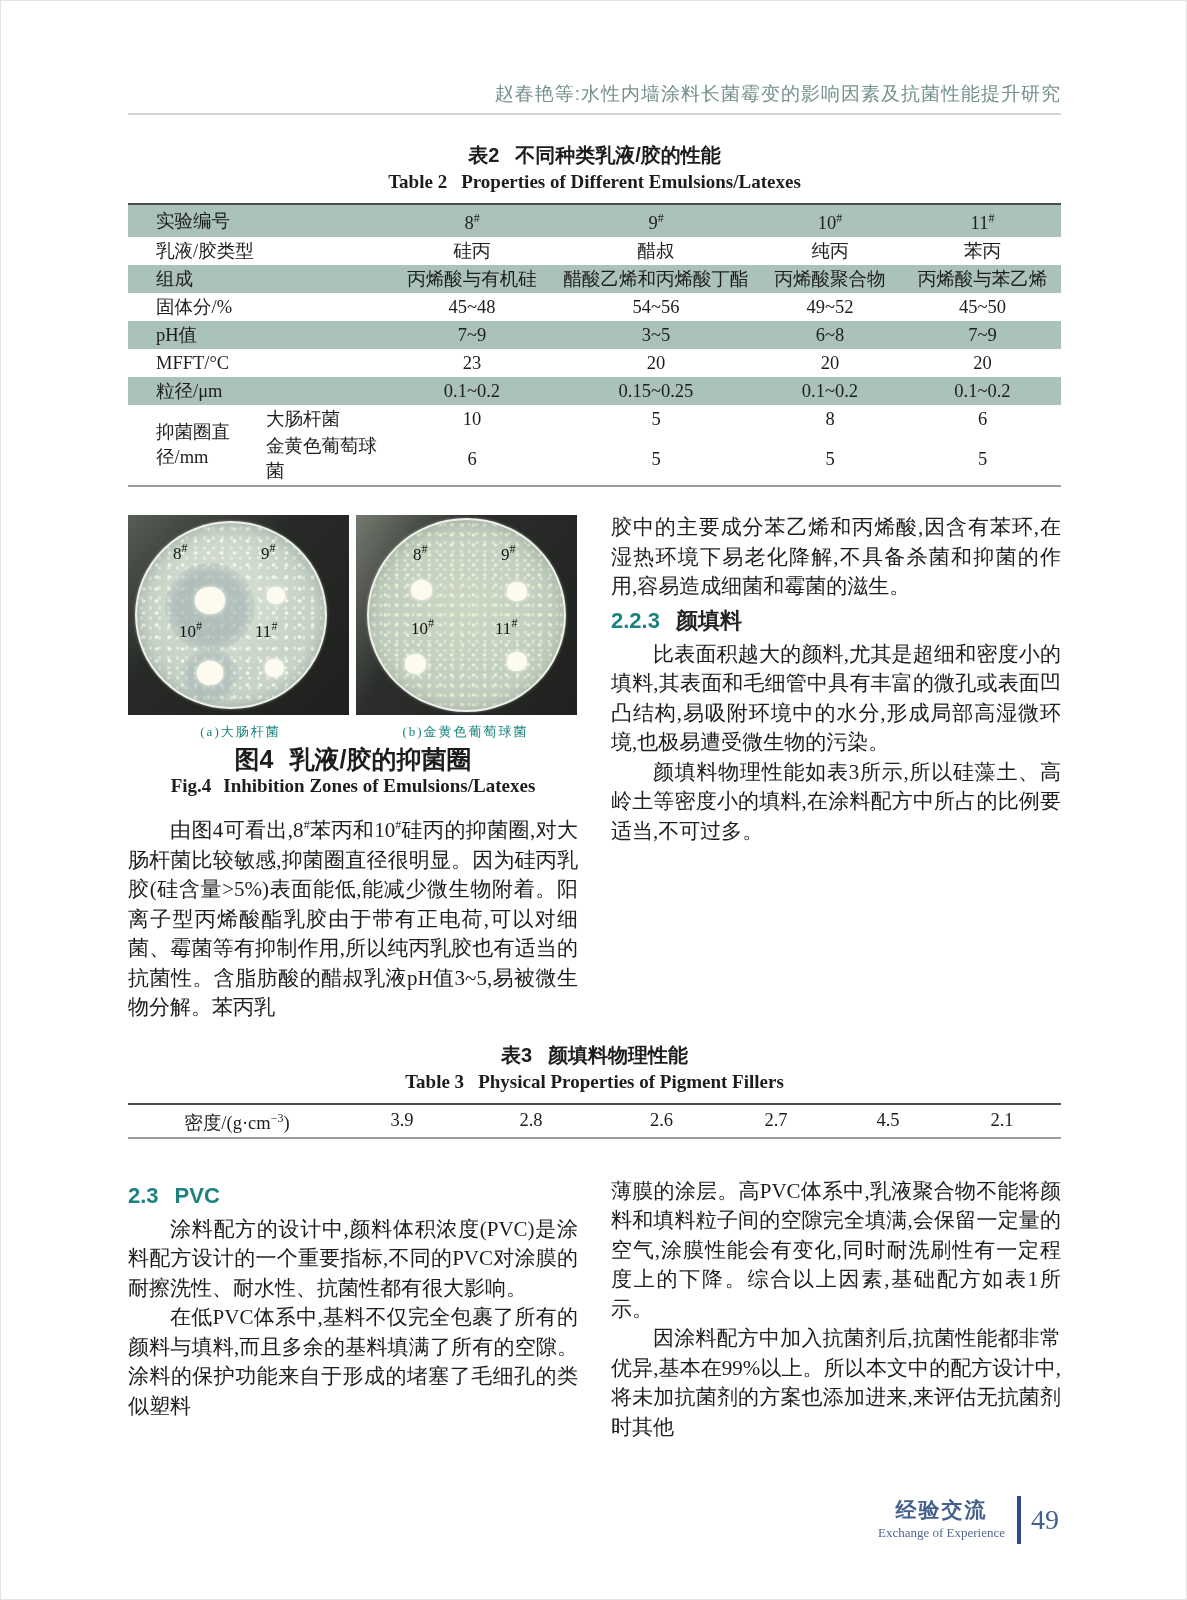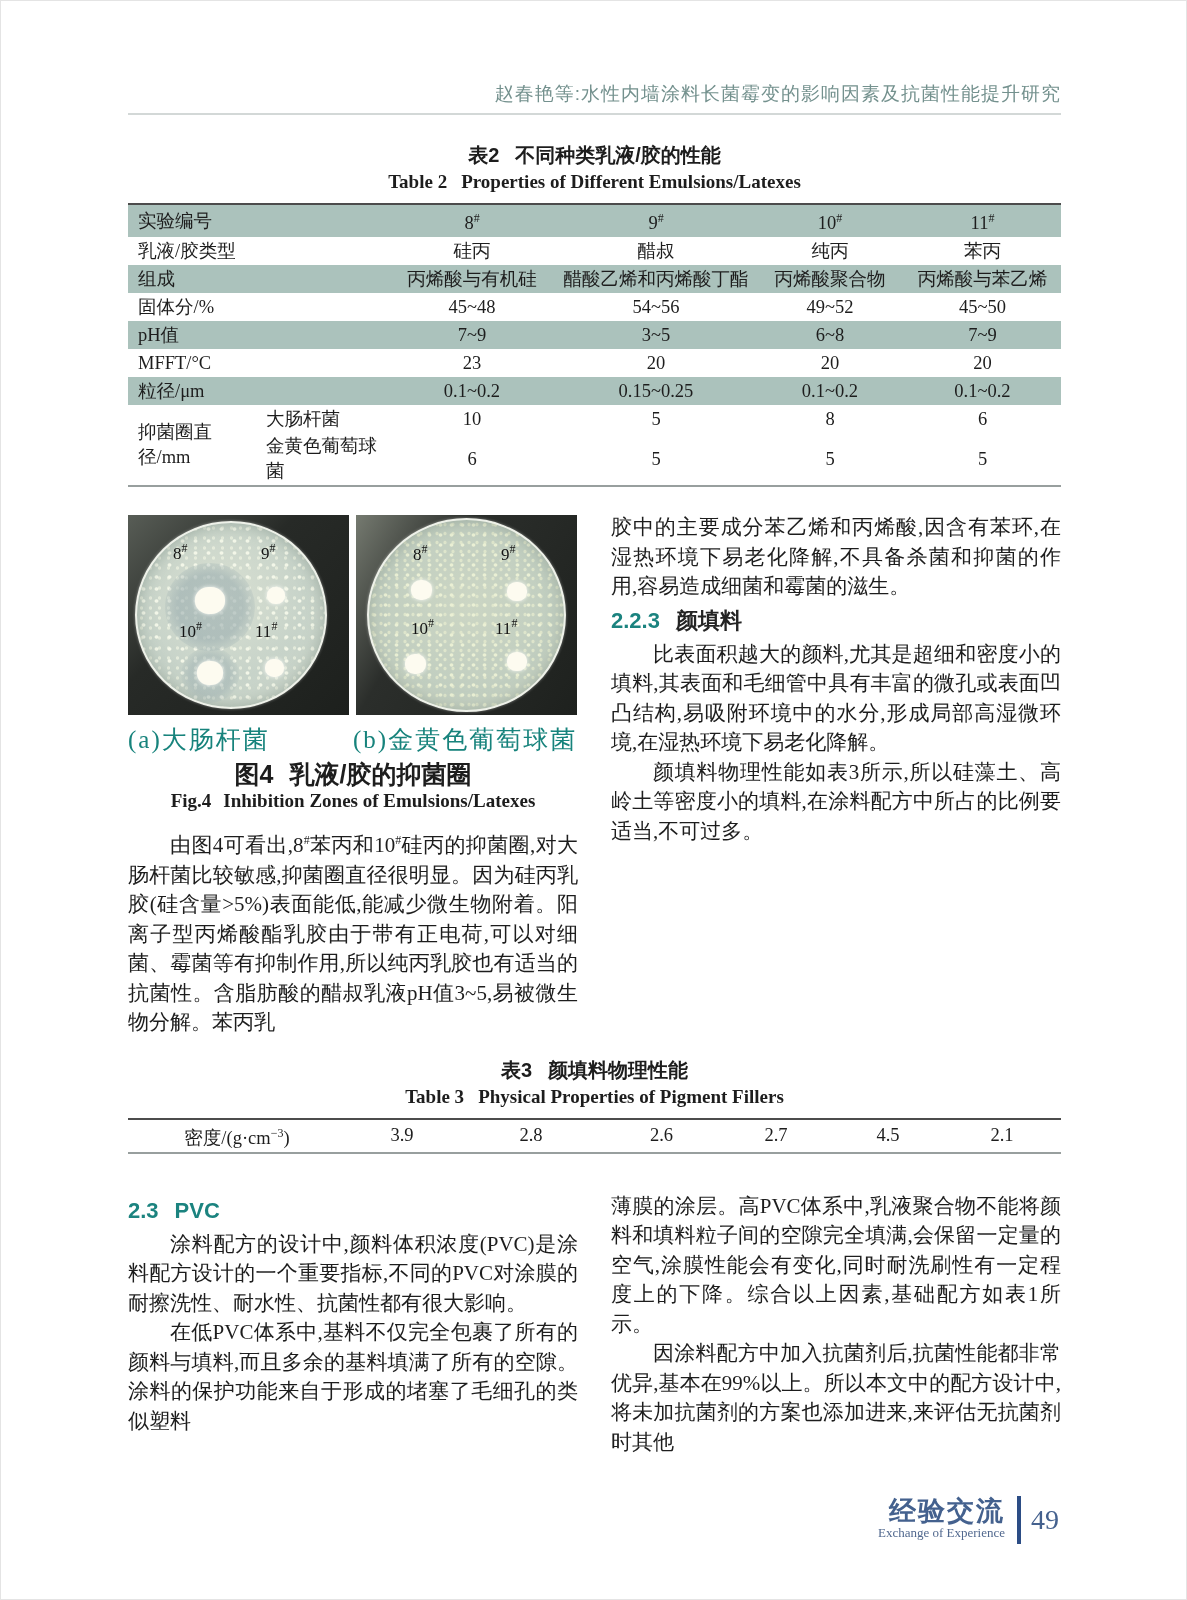--- a/index.html
+++ b/index.html
@@ -40,21 +40,21 @@
   .tbl-cap-cn .cl{ margin-right:16px; }
   .tbl-cap-en{ text-align:center; font-size:19px; font-weight:700;
     line-height:26px; margin-bottom:8px; }
   .tbl-cap-en .cl{ margin-right:14px; }
 
   
   table{ width:100%; border-collapse:collapse;
     border-top:2px solid #4c4c4c; border-bottom:2px solid #989f9e;
     font-size:18.5px; }
   td{ height:28px; padding:1px 4px; text-align:center; line-height:25px; }
-  td.lab{ text-align:left; padding-left:10px; }
+  td.lab{ text-align:left; padding-left:28px; }
   tr.shade{ background:#abc2bc; }
   .t2 td.sub{ text-align:left; padding-left:6px; }
 
   
   .figure{ margin-top:2px; }
   .fig-photos{ display:flex; gap:7px; }
   .photo{ position:relative; width:221px; height:200px; overflow:hidden; }
   .photo.a{ background:linear-gradient(135deg,#585d56 0%,#272a27 40%,#1d201d 100%); }
   .photo.b{ background:linear-gradient(120deg,#757a70 0%,#2b2e2b 35%,#1e211e 100%); }
   .dish{ position:absolute; border-radius:50%;
@@ -70,35 +70,35 @@
       radial-gradient(rgba(236,241,213,.95) 1.3px, rgba(236,241,213,0) 2.3px),
       radial-gradient(rgba(228,234,206,.8) 1.1px, rgba(228,234,206,0) 2px),
       radial-gradient(circle at 50% 45%, #ccd6c4 0%, #c1cec0 60%, #d4dbca 90%, #e9ecdf 100%);
     background-size:11px 10px, 8px 9px, 100% 100%; }
   .zone{ position:absolute; border-radius:50%;
     background:radial-gradient(circle, rgba(148,168,172,.55) 52%, rgba(148,168,172,.18) 72%, rgba(148,168,172,0) 80%); }
   .well{ position:absolute; background:#fdfbf0; border-radius:46%;
     box-shadow:0 0 4px rgba(255,255,252,.9); }
   .dlab{ position:absolute; font-size:17px; color:#141414; font-weight:500; }
   .fig-caps{ display:flex; margin-top:8px; }
-  .fig-caps span{ width:50%; text-align:left; color:#17837c;
-    font-size:25px; letter-spacing:2px; font-weight:500; }
+  .fig-caps span{ width:50%; text-align:center; color:#17837c;
+    font-size:13px; letter-spacing:2px; font-weight:500; }
   .fig-title-cn{ text-align:center; font-size:25px; font-weight:700;
     font-family:"Liberation Sans",sans-serif; line-height:28px; margin-top:4px; }
   .fig-title-cn .cl{ margin-right:16px; }
   .fig-title-en{ text-align:center; font-size:19px; font-weight:700; line-height:26px; }
   .fig-title-en .cl{ margin-right:12px; } .mt12{margin-top:12px;} .mt18{margin-top:18px;}
   .mt26{margin-top:26px;} .mt38{margin-top:38px;}
 
   
   .footer{ position:absolute; top:1495px; right:127px;
     display:flex; align-items:center; }
   .f-txt{ text-align:right; }
-  .f-cn{ font-size:27px; font-weight:700; color:#44618e; letter-spacing:2px;
-    line-height:25px; font-family:Liberation Serif, serif; }
+  .f-cn{ font-size:21px; font-weight:700; color:#44618e; letter-spacing:2px;
+    line-height:25px; font-family:Liberation Mono, monospace;text-align:center; }
   .f-en{ font-size:13px; color:#51688e; line-height:17px; }
   .f-bar{ width:4px; height:48px; background:#2c4d85; margin:0 10px 0 12px; }
   .f-num{ font-size:28px; color:#44618e; }
 </style>
 </head>
 <body>
 
 <div class="page">
 
   <div class="running-head">赵春艳等:水性内墙涂料长菌霉变的影响因素及抗菌性能提升研究</div>
@@ -233,21 +233,21 @@
           </div>
         </div>
         <p class="body ind mt12">由图4可看出,8<sup>#</sup>苯丙和10<sup>#</sup>硅丙的抑菌圈,对大肠杆菌比较敏感,抑菌圈直径很明显。因为硅丙乳胶(硅含量&gt;5%)表面能低,能减少微生物附着。阳离子型丙烯酸酯乳胶由于带有正电荷,可以对细菌、霉菌等有抑制作用,所以纯丙乳胶也有适当的抗菌性。含脂肪酸的醋叔乳液pH值3~5,易被微生物分解。苯丙乳</p>
       </div>
 
       <div class="col">
         <p class="body">胶中的主要成分苯乙烯和丙烯酸,因含有苯环,在湿热环境下易老化降解,不具备杀菌和抑菌的作用,容易造成细菌和霉菌的滋生。</p>
         <h3 class="sec">
           <span class="num">2.2.3</span><span class="ttl">颜填料</span>
         </h3>
-        <p class="body ind">比表面积越大的颜料,尤其是超细和密度小的填料,其表面和毛细管中具有丰富的微孔或表面凹凸结构,易吸附环境中的水分,形成局部高湿微环境,在湿热环境下易老化降解。</p>
+        <p class="body ind">比表面积越大的颜料,尤其是超细和密度小的填料,其表面和毛细管中具有丰富的微孔或表面凹凸结构,易吸附环境中的水分,形成局部高湿微环境,也极易遭受微生物的污染。</p>
         <p class="body ind">颜填料物理性能如表3所示,所以硅藻土、高岭土等密度小的填料,在涂料配方中所占的比例要适当,不可过多。</p>
       </div>
     </div>
 
     <div class="tbl-cap-cn mt18">
       <span class="cl">表3</span><span>颜填料物理性能</span>
     </div>
     <div class="tbl-cap-en">
       <span class="cl">Table 3</span><span>Physical Properties of Pigment Fillers</span>
     </div>

